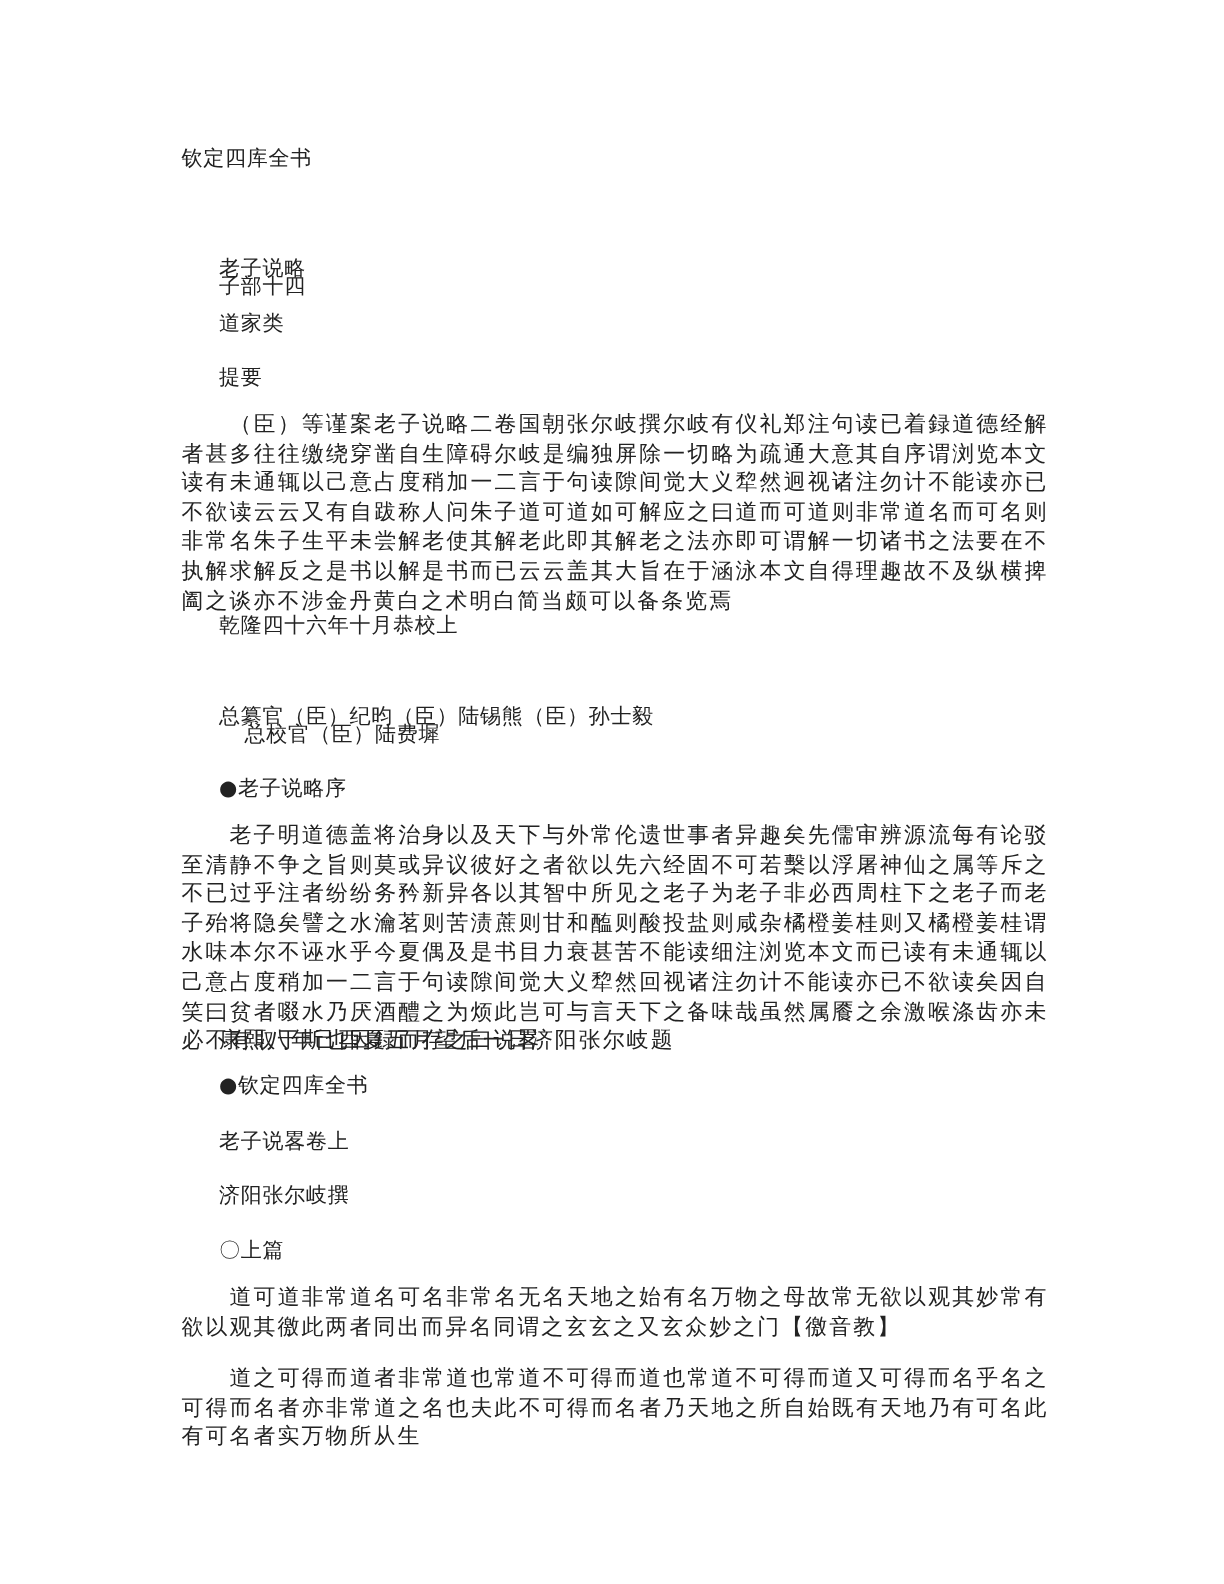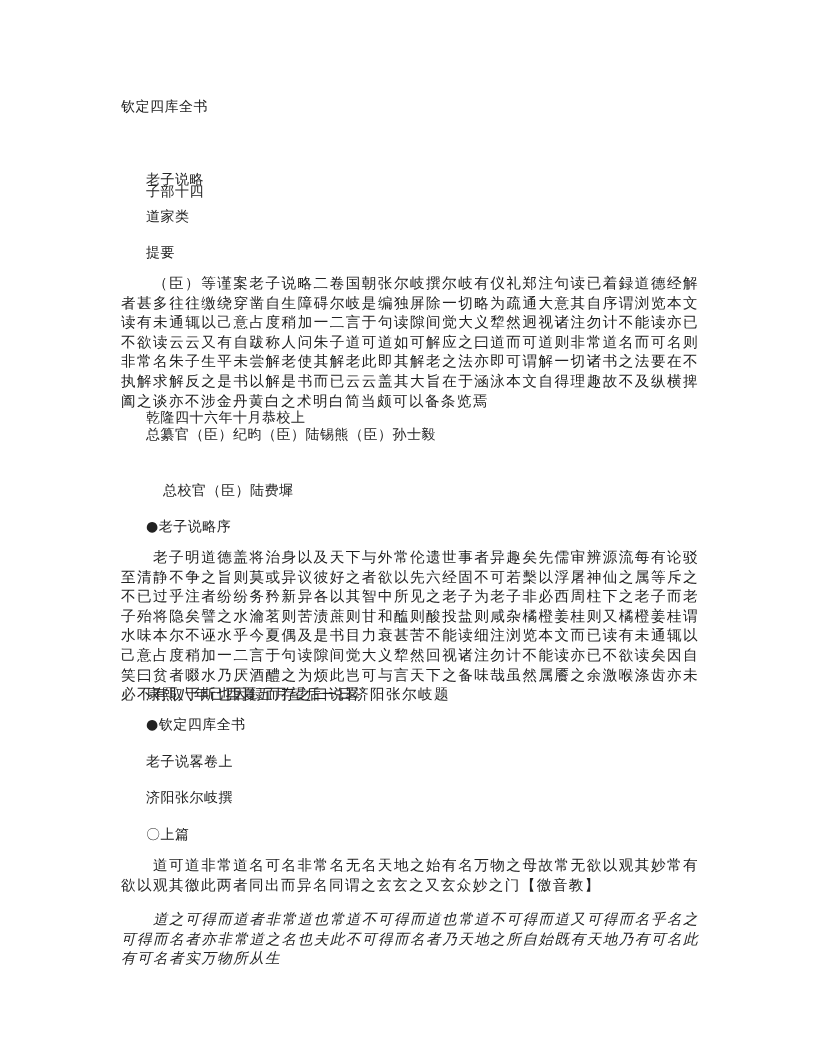--- a/index.html
+++ b/index.html
@@ -62,35 +62,35 @@
   <div class="line" style="left:146px; top:171px;">老子说略</div>
 
   <div class="line" style="left:146px; top:208px;">道家类</div>
 
   <div class="line" style="left:146px; top:244px;">提要</div>
 
   <p class="para" style="top:273px;">（臣）等谨案老子说略二卷国朝张尔岐撰尔岐有仪礼郑注句读已着録道德经解者甚多往往缴绕穿凿自生障碍尔岐是编独屏除一切略为疏通大意其自序谓浏览本文读有未通辄以己意占度稍加一二言于句读隙间觉大义犂然迥视诸注勿计不能读亦已不欲读云云又有自跋称人问朱子道可道如可解应之曰道而可道则非常道名而可名则非常名朱子生平未尝解老使其解老此即其解老之法亦即可谓解一切诸书之法要在不执解求解反之是书以解是书而已云云盖其大旨在于涵泳本文自得理趣故不及纵横捭阖之谈亦不涉金丹黄白之术明白简当颇可以备条览焉</p>
 
   <div class="line" style="left:146px; top:409px;">乾隆四十六年十月恭校上</div>
 
-  <div class="line" style="left:146px; top:426px;">总纂官（臣）纪昀（臣）陆锡熊（臣）孙士毅</div>
+  <div class="line" style="left:146px; top:470px;">总纂官（臣）纪昀（臣）陆锡熊（臣）孙士毅</div>
 
   <div class="line" style="left:146px; top:482px;margin-left:17px;">总校官（臣）陆费墀</div>
 
   <div class="line" style="left:146px; top:518px;">●老子说略序</div>
 
   <p class="para" style="top:547px;">老子明道德盖将治身以及天下与外常伦遗世事者异趣矣先儒审辨源流每有论驳至清静不争之旨则莫或异议彼好之者欲以先六经固不可若檕以浮屠神仙之属等斥之不已过乎注者纷纷务矜新异各以其智中所见之老子为老子非必西周柱下之老子而老子殆将隐矣譬之水瀹茗则苦渍蔗则甘和醢则酸投盐则咸杂橘橙姜桂则又橘橙姜桂谓水味本尔不诬水乎今夏偶及是书目力衰甚苦不能读细注浏览本文而已读有未通辄以己意占度稍加一二言于句读隙间觉大义犂然回视诸注勿计不能读亦已不欲读矣因自笑曰贫者啜水乃厌酒醴之为烦此岂可与言天下之备味哉虽然属餍之余激喉涤齿亦未必不有取于斯也因録而存之曰说畧</p>
 
   <div class="sig" style="top:684px;">康熙八年己酉夏五月望后一日济阳张尔岐题</div>
 
   <div class="line" style="left:146px; top:716px;">●钦定四库全书</div>
 
   <div class="line" style="left:146px; top:753px;">老子说畧卷上</div>
 
   <div class="line" style="left:146px; top:789px;text-align:right;">济阳张尔岐撰</div>
 
   <div class="line" style="left:146px; top:826px;">〇上篇</div>
 
   <p class="para" style="top:855px;">道可道非常道名可名非常名无名天地之始有名万物之母故常无欲以观其妙常有欲以观其徼此两者同出而异名同谓之玄玄之又玄众妙之门【徼音教】</p>
 
-  <p class="para" style="top:909px;font-style:italic;">道之可得而道者非常道也常道不可得而道也常道不可得而道又可得而名乎名之可得而名者亦非常道之名也夫此不可得而名者乃天地之所自始既有天地乃有可名此有可名者实万物所从生</p>
+  <p class="para" style="top:909px;">道之可得而道者非常道也常道不可得而道也常道不可得而道又可得而名乎名之可得而名者亦非常道之名也夫此不可得而名者乃天地之所自始既有天地乃有可名此有可名者实万物所从生</p>
 
 </div>
 
 </body></html>

